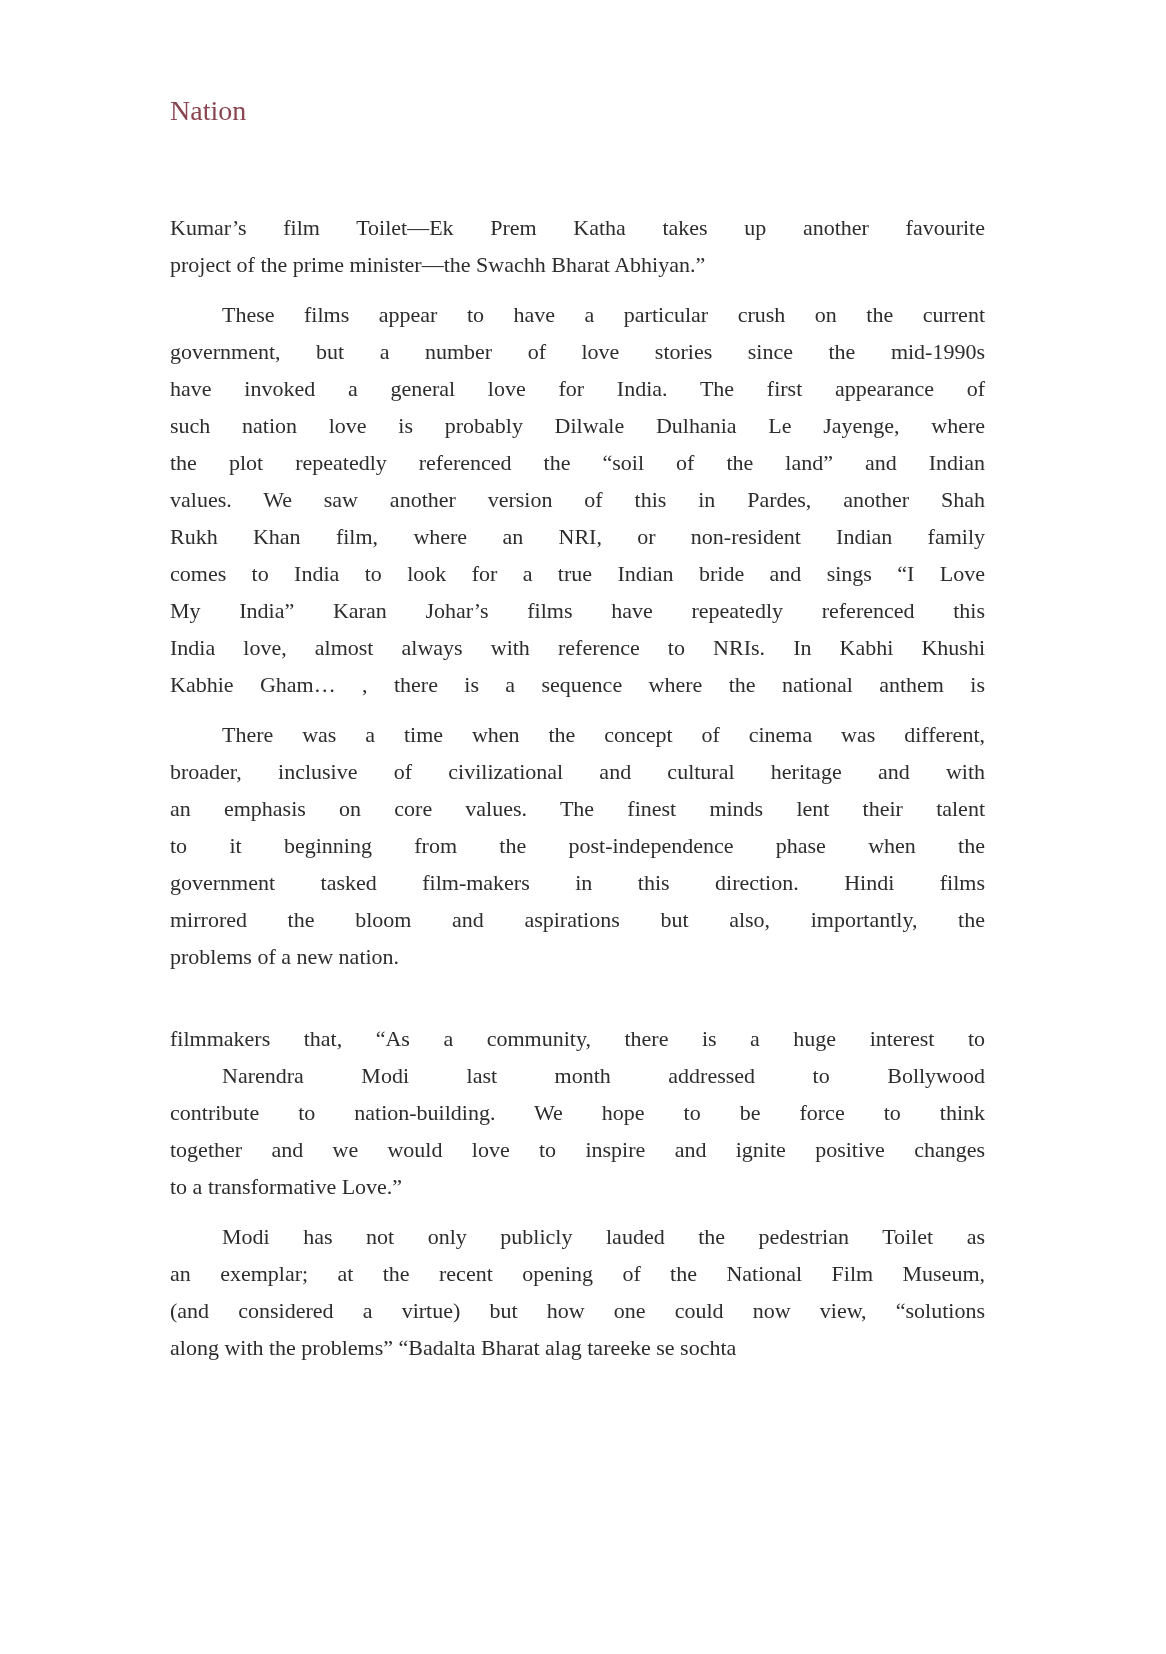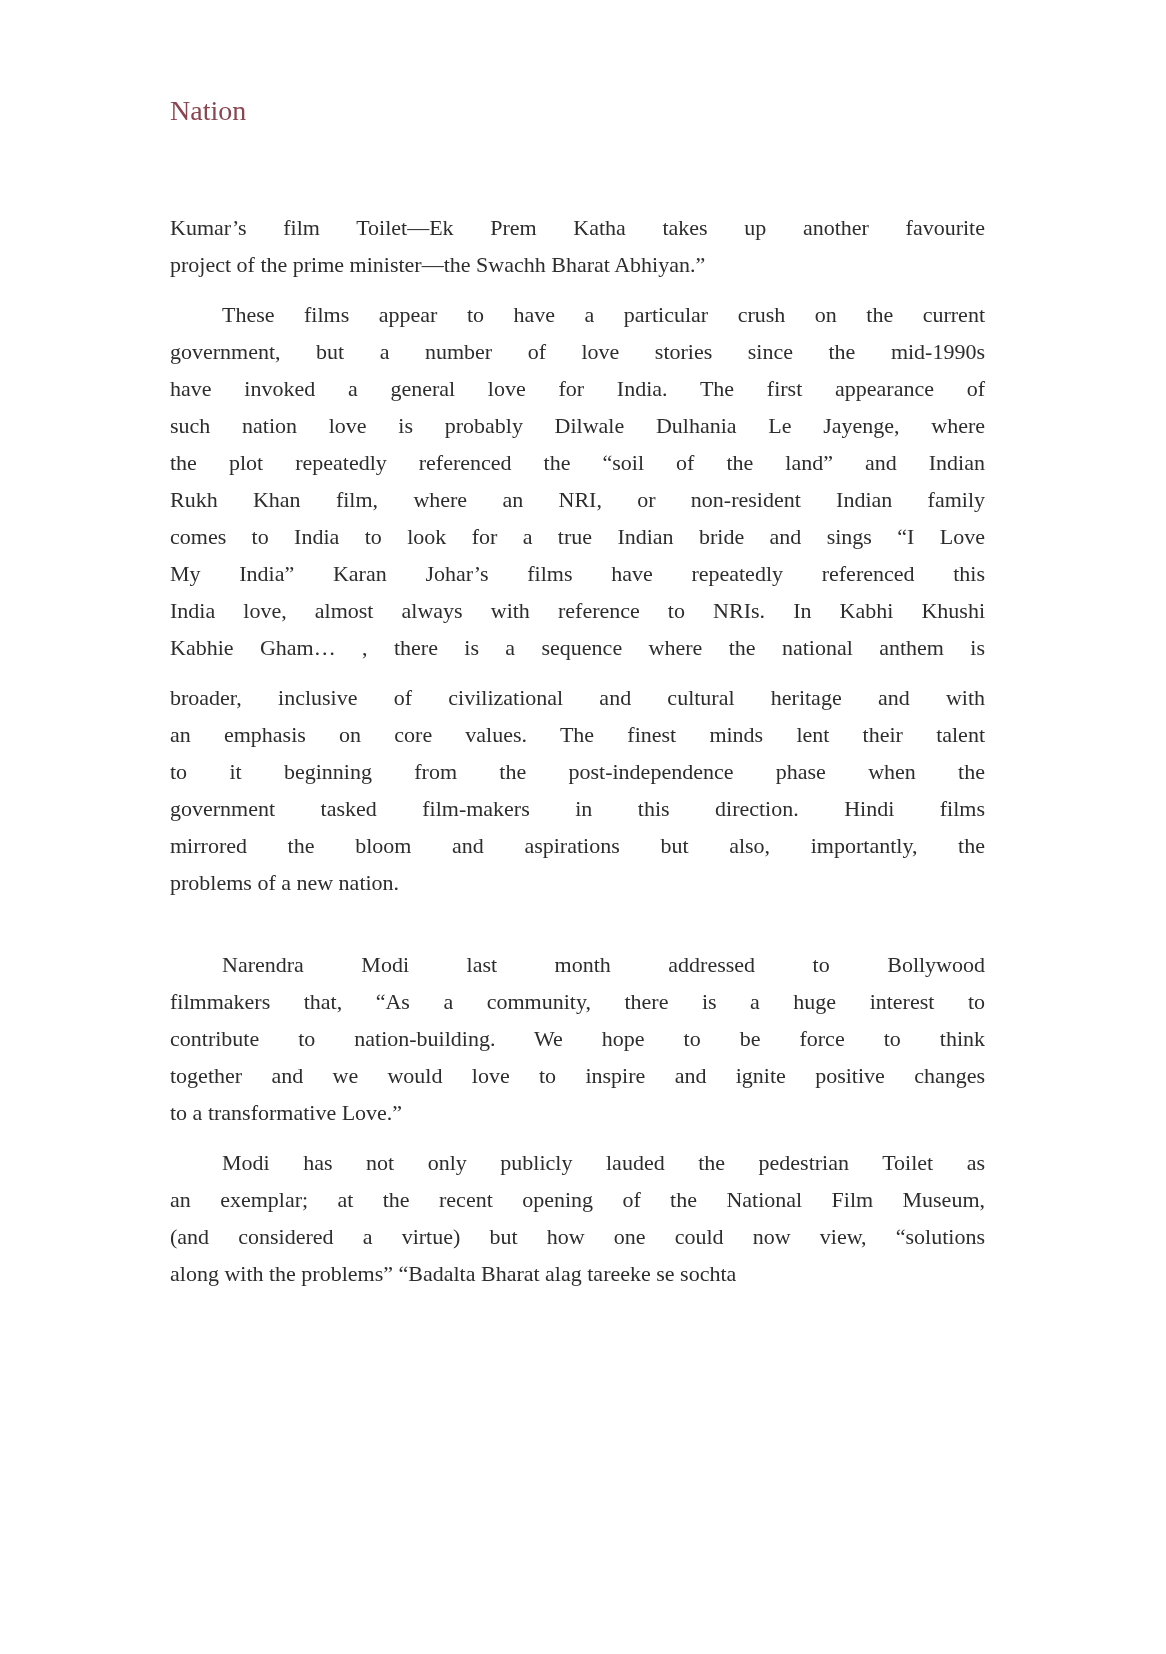--- a/index.html
+++ b/index.html
@@ -56,37 +56,39 @@
       <div class="para">
         <div class="line">Kumar’s film Toilet—Ek Prem Katha takes up another favourite</div>
         <div class="line last-line">project of the prime minister—the Swachh Bharat Abhiyan.”</div>
       </div>
       <div class="para">
         <div class="line indent">These films appear to have a particular crush on the current</div>
         <div class="line">government, but a number of love stories since the mid-1990s</div>
         <div class="line">have invoked a general love for India. The first appearance of</div>
         <div class="line">such nation love is probably Dilwale Dulhania Le Jayenge, where</div>
         <div class="line">the plot repeatedly referenced the “soil of the land” and Indian</div>
+        <div class="line">values. We saw another version of this in Pardes, another Shah</div>
         <div class="line">Rukh Khan film, where an NRI, or non-resident Indian family</div>
         <div class="line">comes to India to look for a true Indian bride and sings “I Love</div>
         <div class="line">My India” Karan Johar’s films have repeatedly referenced this</div>
         <div class="line">India love, almost always with reference to NRIs. In Kabhi Khushi</div>
         <div class="line">Kabhie Gham… , there is a sequence where the national anthem is</div>
       </div>
       <div class="para">
+        <div class="line indent">There was a time when the concept of cinema was different,</div>
         <div class="line">broader, inclusive of civilizational and cultural heritage and with</div>
         <div class="line">an emphasis on core values. The finest minds lent their talent</div>
         <div class="line">to it beginning from the post-independence phase when the</div>
         <div class="line">government tasked film-makers in this direction. Hindi films</div>
         <div class="line">mirrored the bloom and aspirations but also, importantly, the</div>
         <div class="line last-line">problems of a new nation.</div>
       </div>
       <div class="para section-gap">
+        <div class="line">filmmakers that, “As a community, there is a huge interest to</div>
         <div class="line indent">Narendra Modi last month addressed to Bollywood</div>
-        <div class="line">filmmakers that, “As a community, there is a huge interest to</div>
         <div class="line">contribute to nation-building. We hope to be force to think</div>
         <div class="line">together and we would love to inspire and ignite positive changes</div>
         <div class="line last-line">to a transformative Love.”</div>
       </div>
       <div class="para">
         <div class="line indent">Modi has not only publicly lauded the pedestrian Toilet as</div>
         <div class="line">an exemplar; at the recent opening of the National Film Museum,</div>
         <div class="line">(and considered a virtue) but how one could now view, “solutions</div>
         <div class="line last-line">along with the problems” “Badalta Bharat alag tareeke se sochta</div>
       </div>

